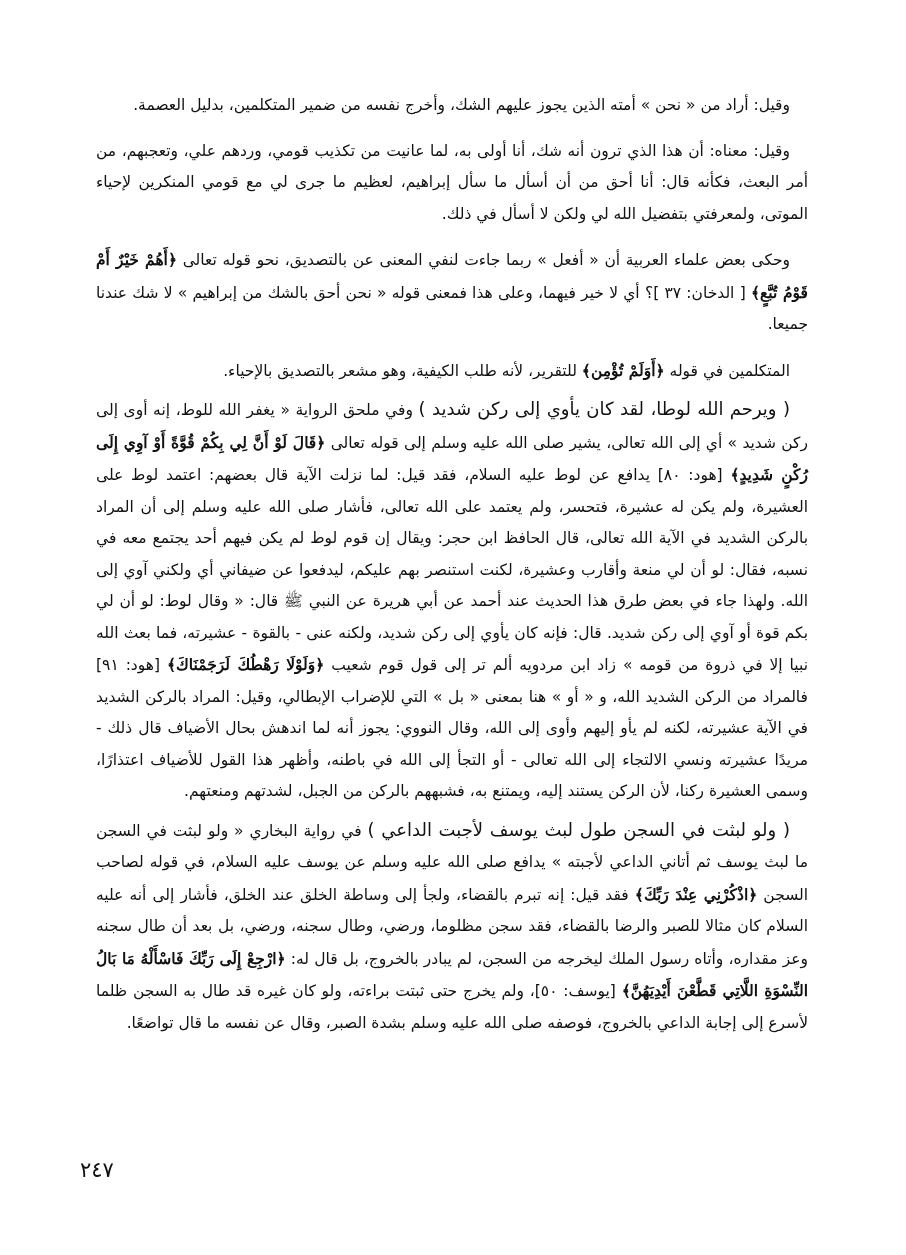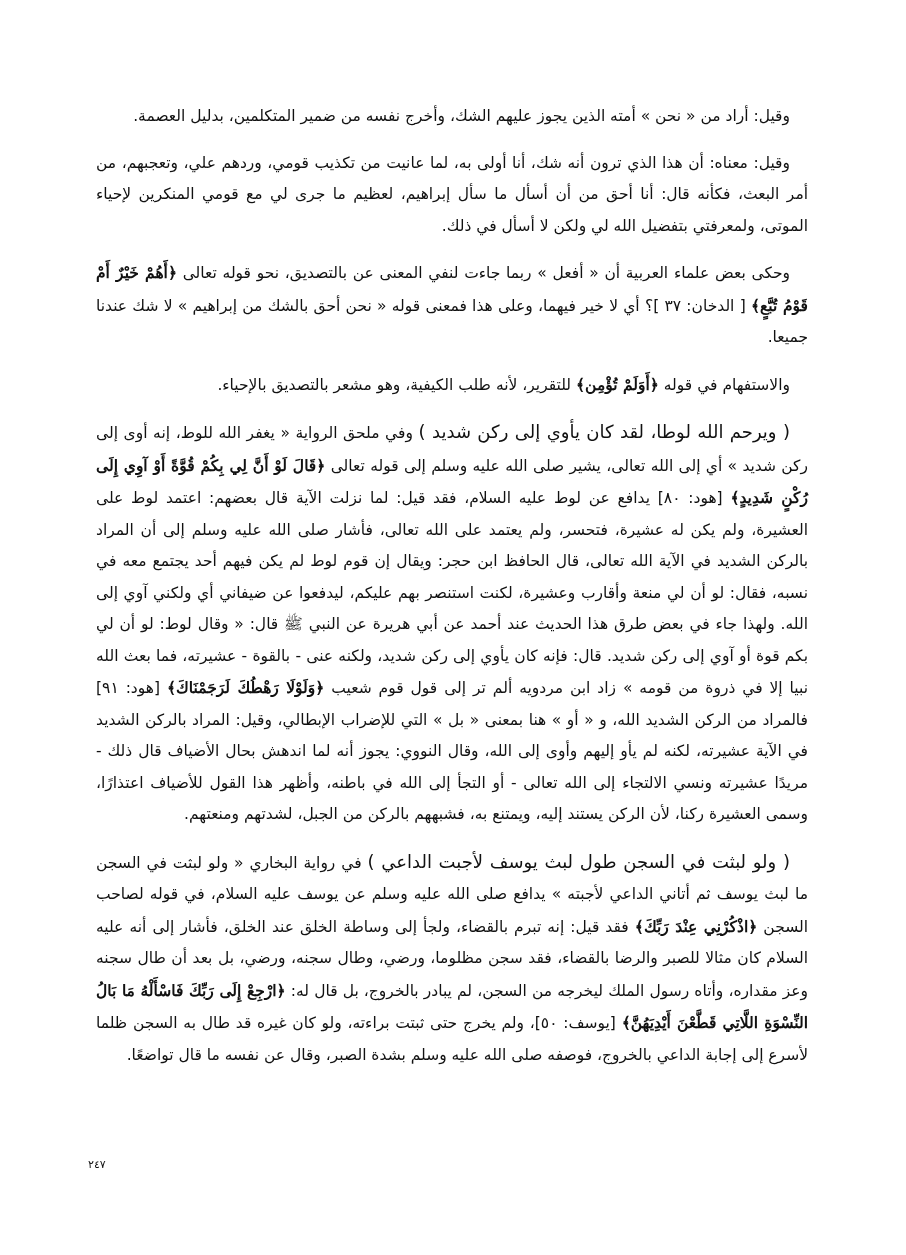--- a/index.html
+++ b/index.html
@@ -19,37 +19,37 @@
       position: absolute;
       left: 96px;
       top: 86px;
       width: 712px;
       direction: rtl;
       text-align: justify;
       font-size: 15.5px;
       line-height: 31.5px;
     }
     .para {
-      margin: 15px 0 14px 0;
+      margin: 4px 0 14px 0;
       text-indent: 18px;
     }
     .para.tight { margin-bottom: 6px; }
     .quran {
       font-weight: bold;
       font-family: "DejaVu Serif", serif;
     }
     .heading-span {
       font-weight: normal;
       font-size: 18px;
     }
     .page-number {
       position: absolute;
-      left: 88px;
+      left: 80px;
       top: 1158px;
-      font-size: 11px;
+      font-size: 21px;
       font-family: "DejaVu Sans", sans-serif;
       letter-spacing: 1px;
     }
   </style>
 </head>
 <body>
 
 <div class="page">
   <p class="para">
     <span>وقيل: أراد من « نحن » أمته الذين يجوز عليهم الشك، وأخرج نفسه من ضمير المتكلمين، بدليل العصمة.</span>
@@ -57,21 +57,21 @@
 
   <p class="para">
     <span>وقيل: معناه: أن هذا الذي ترون أنه شك، أنا أولى به، لما عانيت من تكذيب قومي، وردهم علي، وتعجبهم، من أمر البعث، فكأنه قال: أنا أحق من أن أسأل ما سأل إبراهيم، لعظيم ما جرى لي مع قومي المنكرين لإحياء الموتى، ولمعرفتي بتفضيل الله لي ولكن لا أسأل في ذلك.</span>
   </p>
 
   <p class="para">
     <span>وحكى بعض علماء العربية أن « أفعل » ربما جاءت لنفي المعنى عن بالتصديق، نحو قوله تعالى </span><span class="quran">﴿أَهُمْ خَيْرٌ أَمْ قَوْمُ تُبَّعٍ﴾</span><span> [ الدخان: ٣٧ ]؟ أي لا خير فيهما، وعلى هذا فمعنى قوله « نحن أحق بالشك من إبراهيم » لا شك عندنا جميعا.</span>
   </p>
 
   <p class="para tight">
-    <span>والاستفهام في قوله </span><span class="quran">﴿أَوَلَمْ تُؤْمِن﴾</span><span> للتقرير، لأنه طلب الكيفية، وهو مشعر بالتصديق بالإحياء.</span>
+    <span>المتكلمين في قوله </span><span class="quran">﴿أَوَلَمْ تُؤْمِن﴾</span><span> للتقرير، لأنه طلب الكيفية، وهو مشعر بالتصديق بالإحياء.</span>
   </p>
 
   <p class="para tight">
     <span class="heading-span">( ويرحم الله لوطا، لقد كان يأوي إلى ركن شديد )</span><span> وفي ملحق الرواية « يغفر الله للوط، إنه أوى إلى ركن شديد » أي إلى الله تعالى، يشير صلى الله عليه وسلم إلى قوله تعالى </span><span class="quran">﴿قَالَ لَوْ أَنَّ لِي بِكُمْ قُوَّةً أَوْ آوِي إِلَى رُكْنٍ شَدِيدٍ﴾</span><span> [هود: ٨٠] يدافع عن لوط عليه السلام، فقد قيل: لما نزلت الآية قال بعضهم: اعتمد لوط على العشيرة، ولم يكن له عشيرة، فتحسر، ولم يعتمد على الله تعالى، فأشار صلى الله عليه وسلم إلى أن المراد بالركن الشديد في الآية الله تعالى، قال الحافظ ابن حجر: ويقال إن قوم لوط لم يكن فيهم أحد يجتمع معه في نسبه، فقال: لو أن لي منعة وأقارب وعشيرة، لكنت استنصر بهم عليكم، ليدفعوا عن ضيفاني أي ولكني آوي إلى الله. ولهذا جاء في بعض طرق هذا الحديث عند أحمد عن أبي هريرة عن النبي ﷺ قال: « وقال لوط: لو أن لي بكم قوة أو آوي إلى ركن شديد. قال: فإنه كان يأوي إلى ركن شديد، ولكنه عنى - بالقوة - عشيرته، فما بعث الله نبيا إلا في ذروة من قومه » زاد ابن مردويه ألم تر إلى قول قوم شعيب </span><span class="quran">﴿وَلَوْلَا رَهْطُكَ لَرَجَمْنَاكَ﴾</span><span> [هود: ٩١] فالمراد من الركن الشديد الله، و « أو » هنا بمعنى « بل » التي للإضراب الإبطالي، وقيل: المراد بالركن الشديد في الآية عشيرته، لكنه لم يأو إليهم وأوى إلى الله، وقال النووي: يجوز أنه لما اندهش بحال الأضياف قال ذلك - مريدًا عشيرته ونسي الالتجاء إلى الله تعالى - أو التجأ إلى الله في باطنه، وأظهر هذا القول للأضياف اعتذارًا، وسمى العشيرة ركنا، لأن الركن يستند إليه، ويمتنع به، فشبههم بالركن من الجبل، لشدتهم ومنعتهم.</span>
   </p>
 
   <p class="para">
     <span class="heading-span">( ولو لبثت في السجن طول لبث يوسف لأجبت الداعي )</span><span> في رواية البخاري « ولو لبثت في السجن ما لبث يوسف ثم أتاني الداعي لأجبته » يدافع صلى الله عليه وسلم عن يوسف عليه السلام، في قوله لصاحب السجن </span><span class="quran">﴿اذْكُرْنِي عِنْدَ رَبِّكَ﴾</span><span> فقد قيل: إنه تبرم بالقضاء، ولجأ إلى وساطة الخلق عند الخلق، فأشار إلى أنه عليه السلام كان مثالا للصبر والرضا بالقضاء، فقد سجن مظلوما، ورضي، وطال سجنه، ورضي، بل بعد أن طال سجنه وعز مقداره، وأتاه رسول الملك ليخرجه من السجن، لم يبادر بالخروج، بل قال له: </span><span class="quran">﴿ارْجِعْ إِلَى رَبِّكَ فَاسْأَلْهُ مَا بَالُ النِّسْوَةِ اللَّاتِي قَطَّعْنَ أَيْدِيَهُنَّ﴾</span><span> [يوسف: ٥٠]، ولم يخرج حتى ثبتت براءته، ولو كان غيره قد طال به السجن ظلما لأسرع إلى إجابة الداعي بالخروج، فوصفه صلى الله عليه وسلم بشدة الصبر، وقال عن نفسه ما قال تواضعًا.</span>
   </p>
 </div>

